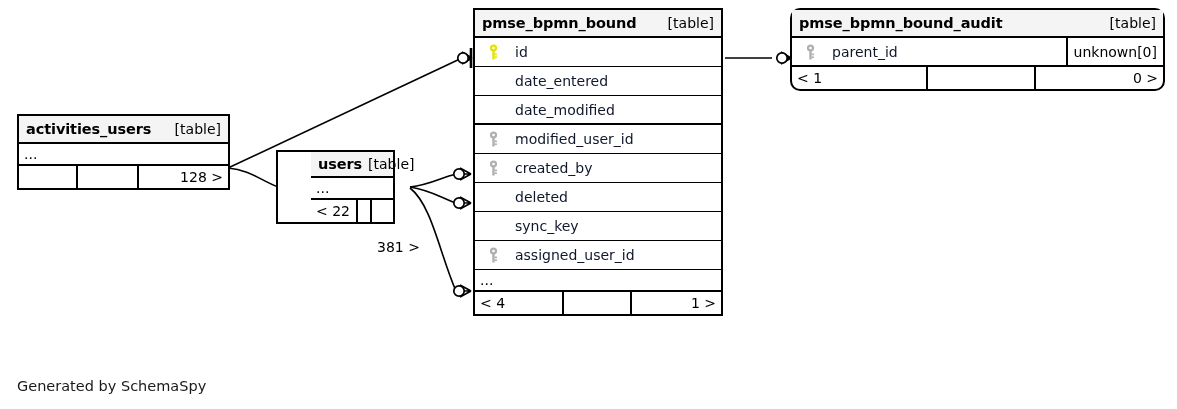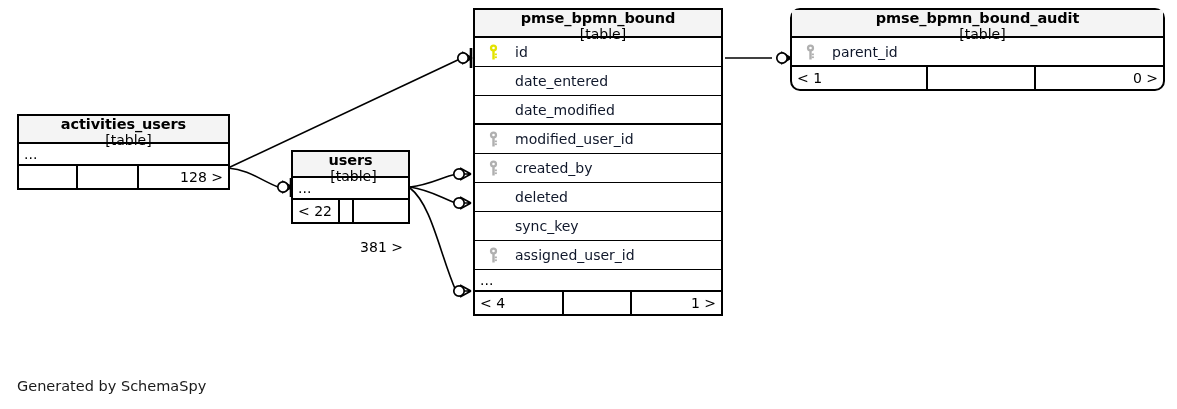--- a/index.html
+++ b/index.html
@@ -38,21 +38,20 @@
   }
   .tbl-header {
     box-sizing: border-box;
     background: #f4f4f4;
     border-bottom: 2px solid #000000;
     display: flex;
     align-items: center;
     justify-content: space-between;
     padding: 0 7px;
     height: 28px;
-    flex-direction: column;
   }
   .tbl-name {
     font-weight: bold;
     font-size: 14.5px;
     color: #000000;
     letter-spacing: -0.1px;
     white-space: nowrap;
   }
   .tbl-tag {
     font-size: 14px;
@@ -200,21 +199,21 @@
       <span class="tbl-tag">[table]</span>
     </div>
     <div class="ellipsis-row no-top">...</div>
     <div class="footer-row">
       <div class="foot-cell foot-left" style="flex:0 0 57px;"></div>
       <div class="foot-cell foot-mid" style="flex:0 0 63px;"></div>
       <div class="foot-cell foot-right" style="flex:1 1 auto;">128 &gt;</div>
     </div>
   </div>
 
-  <div class="er-table" id="tbl-users" style="left:291px; top:150px; width:119px;">
+  <div class="er-table" id="tbl-users" style="left:276px; top:150px; width:119px;padding-left:33px;">
     <div class="tbl-header" style="height:26px;">
       <span class="tbl-name">users</span>
       <span class="tbl-tag" style="padding-left:6px;">[table]</span>
     </div>
     <div class="ellipsis-row no-top">...</div>
     <div class="footer-row">
       <div class="foot-cell foot-left" style="flex:0 0 45px;">&lt; 22</div>
       <div class="foot-cell foot-mid" style="flex:0 0 16px;"></div>
       <div class="foot-cell foot-right" style="flex:1 1 auto;margin-top:36px;">381 &gt;</div>
     </div>
@@ -318,20 +317,21 @@
       <span class="cell-key">
         <svg class="keyicon" width="11" height="16" viewBox="0 0 11 16" xmlns="http://www.w3.org/2000/svg">
           <circle cx="5.5" cy="4" r="3.6" fill="#b0b0b0"></circle>
           <circle cx="5.5" cy="4" r="1.3" fill="#ffffff"></circle>
           <rect x="4.3" y="6.5" width="2.4" height="9" fill="#b0b0b0"></rect>
           <rect x="6.7" y="9.5" width="2.2" height="1.7" fill="#b0b0b0"></rect>
           <rect x="6.7" y="12.4" width="2.2" height="1.7" fill="#b0b0b0"></rect>
         </svg>
       </span>
       <span class="cell-label">parent_id</span>
+      <span class="cell-type">unknown[0]</span>
     </div>
 
     <div class="footer-row">
       <div class="foot-cell foot-left" style="flex:0 0 134px;">&lt; 1</div>
       <div class="foot-cell foot-mid" style="flex:0 0 110px;"></div>
       <div class="foot-cell foot-right" style="flex:1 1 auto;">0 &gt;</div>
     </div>
   </div>
 
   <div id="caption">Generated by SchemaSpy</div>

